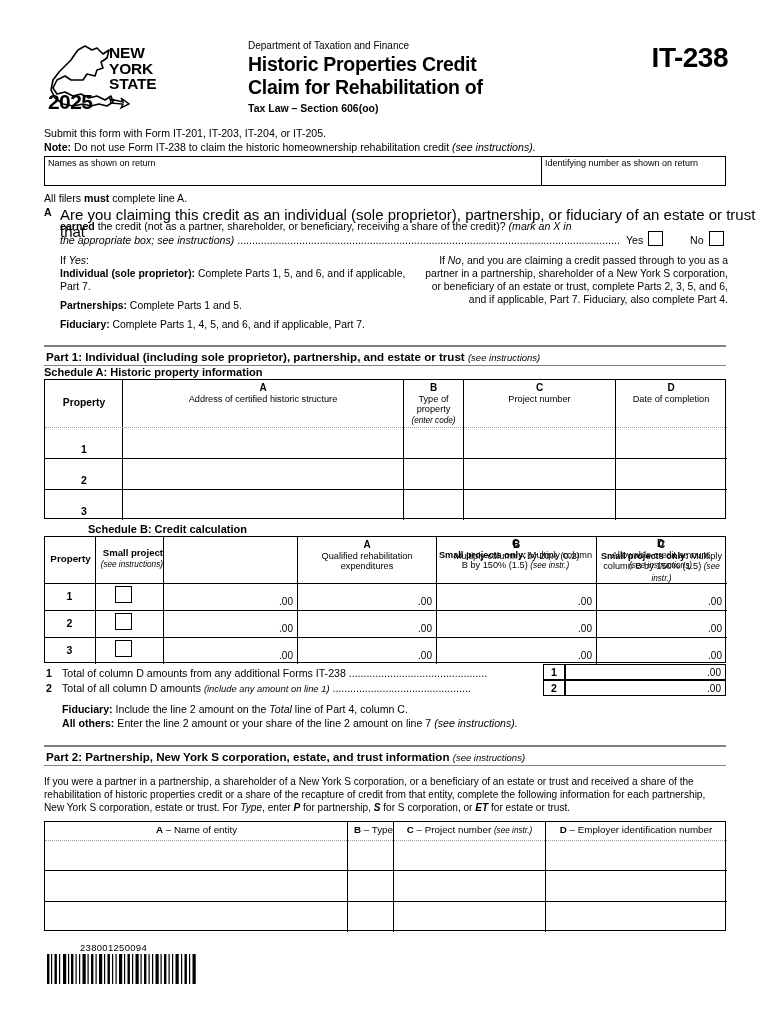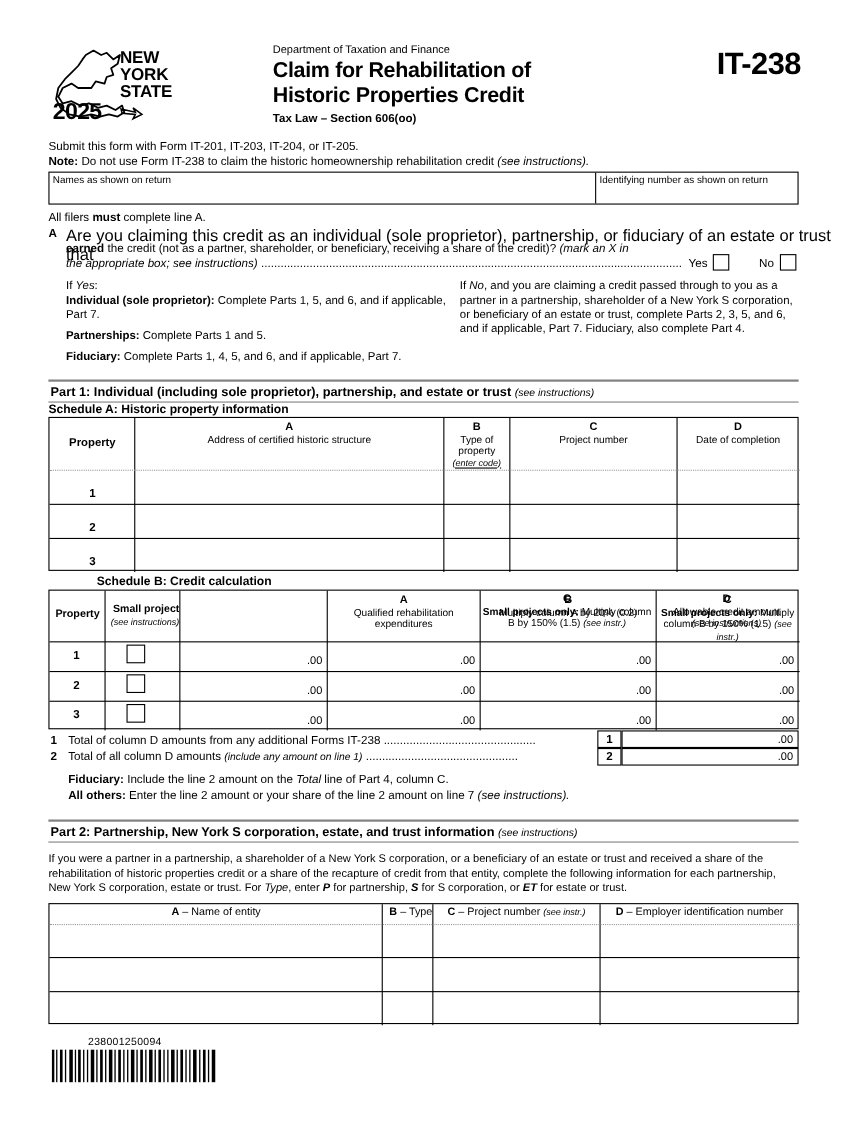--- a/index.html
+++ b/index.html
@@ -170,20 +170,21 @@
     width: 350px;
     font-size: 10.4px;
     line-height: 13px;
   }
   .ifno {
     position: absolute;
     left: 418px; top: 254px;
     width: 310px;
     font-size: 10.4px;
     line-height: 13px;
+    text-align: right;
   }
   .gap6 { height: 6px; }
 
   
   .part-banner {
     position: absolute;
     left: 44px;
     width: 682px;
     border-top: 2.4px solid #808080;
     border-bottom: 1px solid #808080;
@@ -312,22 +313,22 @@
       <div class="logo-text">
         <div>NEW</div>
         <div>YORK</div>
         <div>STATE</div>
       </div>
       <div class="logo-year">2025</div>
     </div>
 
     <div class="dept-line">Department of Taxation and Finance</div>
     <div class="form-title">
+      <div>Historic Properties Credit</div>
       <div>Claim for Rehabilitation of</div>
-      <div>Historic Properties Credit</div>
     </div>
     <div class="form-subtitle">Tax Law – Section 606(oo)</div>
     <div class="form-number">IT-238</div>
   </div>
 
   <div class="submit-line">Submit this form with Form IT-201, IT-203, IT-204, or IT-205.</div>
   <div class="note-line"><span class="bd">Note:</span><span> Do not use Form IT-238 to claim the historic homeownership rehabilitation credit </span><span class="it">(see instructions).</span></div>
 
   <div class="namebox">
     <div class="cell cell-left">
@@ -381,21 +382,21 @@
     <div class="colhead bd" style="left:1px; top:18px; width:76px; font-size:10.3px;">Property</div>
 
     <div class="colhead" style="left:78px; top:3px; width:280px;">
       <span class="letter">A</span><br>
       <span>Address of certified historic structure</span>
     </div>
 
     <div class="colhead" style="left:359px; top:3px; width:59px;">
       <span class="letter">B</span><br>
       <span>Type of property</span><br>
-      <span class="it" style="font-size:8.2px;text-decoration:underline;">(enter code)</span>
+      <span class="it" style="font-size:8.2px;">(enter code)</span>
     </div>
 
     <div class="colhead" style="left:419px; top:3px; width:151px;">
       <span class="letter">C</span><br>
       <span>Project number</span>
     </div>
 
     <div class="colhead" style="left:571px; top:3px; width:110px;">
       <span class="letter">D</span><br>
       <span>Date of completion</span>

